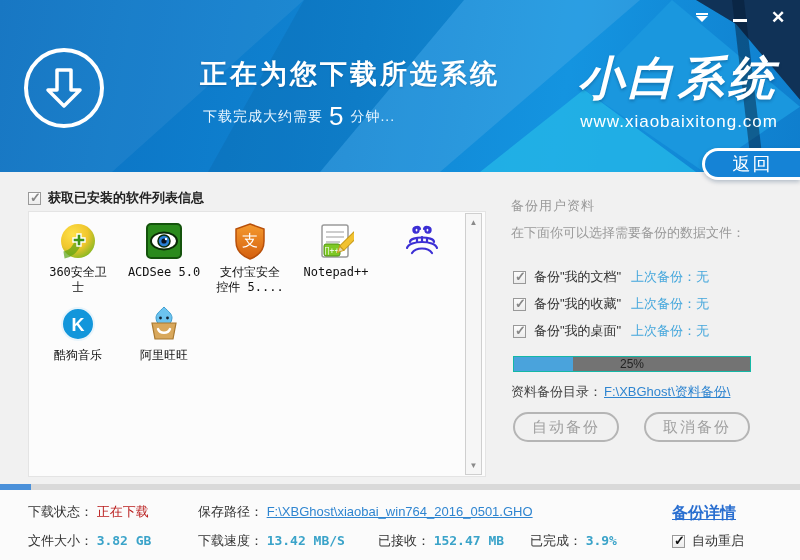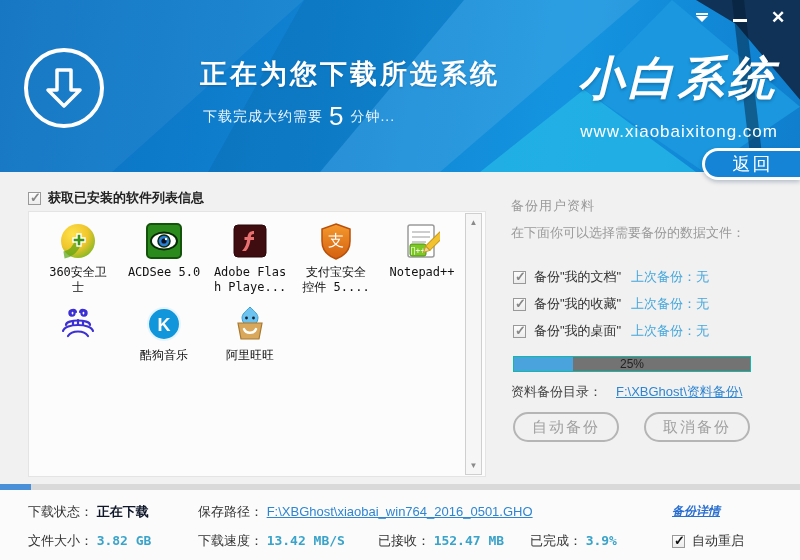--- a/index.html
+++ b/index.html
@@ -19,21 +19,21 @@
   .f4 { background:#103257; clip-path:polygon(87% 0,100% 0,100% 58%,92% 14%); }
   .f6 { background:rgba(4,24,48,0.45); clip-path:polygon(91.5% 0,93% 0,95.5% 100%,94% 100%); }
 
   .dl-badge { position:absolute; left:24px; top:48px; width:80px; height:80px; border:4px solid #fff;
               border-radius:50%; display:flex; align-items:center; justify-content:center; }
   .hdr-title { position:absolute; left:200px; top:56px; color:#fff; font-size:27px; letter-spacing:3px; font-weight:bold; text-shadow:0 1px 2px rgba(0,40,80,.25); }
   .hdr-sub { position:absolute; left:203px; top:106px; color:#eaf6ff; font-size:14px; letter-spacing:1px; display:flex; align-items:flex-end; gap:6px; }
   .hdr-sub .minutes { font-size:26px; line-height:20px; color:#fff; }
   .logo { position:absolute; right:22px; top:48px; text-align:right; color:#fff; }
   .logo-main { font-size:46px; font-weight:bold; letter-spacing:4px; font-style:italic; text-shadow:0 2px 3px rgba(0,40,80,.3); }
-  .logo-url { font-size:17px; letter-spacing:1px; margin-top:12px; }
+  .logo-url { font-size:17px; letter-spacing:1px; margin-top:2px; }
 
   .win-controls { position:absolute; right:10px; top:6px; display:flex; gap:14px; align-items:center; }
   .wc-btn { width:24px; height:22px; display:flex; align-items:center; justify-content:center; color:#fff; cursor:pointer; }
   .tray-icon { display:flex; flex-direction:column; align-items:center; gap:1px; }
   .tray-icon .bar { width:12px; height:2px; background:#fff; }
   .tray-icon .tri { width:0; height:0; border-left:6px solid transparent; border-right:6px solid transparent; border-top:6px solid #fff; }
   .min-glyph { width:14px; height:3px; background:#fff; margin-top:6px; }
   .close-glyph { font-size:17px; font-weight:bold; line-height:1; }
 
   .back-btn { position:absolute; right:0; top:148px; width:98px; height:32px; background:#1583d6;
@@ -68,38 +68,38 @@
   .bk-title { position:absolute; left:6px; top:25px; color:#999; font-size:13px; letter-spacing:1px; }
   .bk-sub { position:absolute; left:6px; top:52px; color:#999; font-size:13px; }
   .bk-row { position:absolute; left:8px; display:flex; align-items:center; gap:8px; font-size:13px; color:#333; }
   .bk-row .last { position:absolute; left:118px; width:120px; color:#45a7dc; }
   .bk-row1 { top:96px; } .bk-row2 { top:123px; } .bk-row3 { top:150px; }
 
   .bk-progress { position:absolute; left:8px; top:184px; width:238px; height:16px; border:1px solid #14b8a6; background:#737373; }
   .bk-fill { position:absolute; left:0; top:0; bottom:0; width:25%; background:#4aa3dc; }
   .bk-ptext { position:absolute; inset:0; text-align:center; font-size:12px; color:#222; line-height:15px; }
 
-  .bk-dir { position:absolute; left:6px; top:211px; font-size:13px; color:#444; display:flex; gap:14px; align-items:center; }
+  .bk-dir { position:absolute; left:6px; top:211px; font-size:13px; color:#444; display:flex; gap:2px; align-items:center; }
   .bk-dir a, .link { color:#2f85d0; text-decoration:underline; cursor:pointer; }
 
   .bk-btns { position:absolute; left:8px; top:240px; display:flex; gap:25px; }
   .pill-btn { width:106px; height:30px; border:2px solid #b5b5b5; border-radius:16px; background:transparent;
               color:#a0a0a0; font-size:15px; letter-spacing:2px; display:flex; align-items:center; justify-content:center; cursor:pointer; }
 
   
   .overall-track { position:absolute; left:0; top:484px; width:800px; height:6px; background:#d9d9d9; }
   .overall-fill { position:absolute; left:0; top:0; bottom:0; width:3.9%; background:#4a90d9; }
   .statusbar { position:absolute; left:0; top:490px; width:800px; height:70px; background:#fbfbfb; }
   .st { position:absolute; font-size:13px; color:#333; white-space:nowrap; }
-  .st b.blue { color:#0f172a; font-weight:bold; }
+  .st b.blue { color:#b91c1c; font-weight:normal; }
   .mono-val { font-family:"DejaVu Sans Mono", monospace; font-weight:bold; color:#3aa3c9; font-size:13px; }
   .row1 { top:13px; } .row2 { top:42px; }
   .st-cb { display:flex; align-items:center; gap:7px; }
 
-  .bold-link { color:#2a6fd0; font-weight:bold; text-decoration:underline; cursor:pointer; font-size:12px;font-style:italic; }
+  .bold-link { color:#2a6fd0; font-weight:bold; text-decoration:underline; cursor:pointer; font-size:16px; }
 </style>
 </head>
 <body>
 
 <div class="window">
 
   <div class="header">
     <div class="facet f1"></div>
     <div class="facet f2"></div>
     <div class="facet f3"></div>
@@ -179,30 +179,20 @@
               <rect x="1" y="1" width="34" height="34" rx="4" fill="#2a8a1c" stroke="#14530c" stroke-width="2"></rect>
               <ellipse cx="18" cy="18" rx="13" ry="8.5" fill="#fff" stroke="#0a2a06" stroke-width="2"></ellipse>
               <circle cx="18" cy="18" r="6" fill="#2a7fd4" stroke="#0a2a06" stroke-width="1.5"></circle>
               <circle cx="18" cy="18" r="2.6" fill="#091020"></circle>
               <circle cx="20" cy="16" r="1.2" fill="#fff"></circle>
             </svg>
           </div>
           <div class="app-label">ACDSee 5.0</div>
         </div>
 
-        <div class="app">
-          <div class="app-ico">
-            <svg width="34" height="34" viewBox="0 0 34 34">
-              <rect x="1" y="1" width="32" height="32" rx="4" fill="#3f0d10" stroke="#2a0608" stroke-width="1"></rect>
-              <path d="M21 7 c-4 0 -6 2 -6.5 6 l-3 0 0 3 2.6 0 c-.6 4 -1.6 7 -5.1 11 l4 0 c2.8 -3.4 3.9 -7 4.4 -11 l3.6 0 0 -3 -3.2 0 c.4 -2.4 1.2 -3 3.2 -3 z" fill="#e87070"></path>
-            </svg>
-          </div>
-          <div class="app-label">Adobe Flas
-h Playe...</div>
-        </div>
 
         <div class="app">
           <div class="app-ico">
             <svg width="34" height="38" viewBox="0 0 34 38">
               <defs>
                   <linearGradient id="gali" x1="0" y1="0" x2="0" y2="1">
                 <stop offset="0%" stop-color="#f59a2e"></stop>
                     <stop offset="100%" stop-color="#d45f0e"></stop>
               </linearGradient>
                 </defs>

